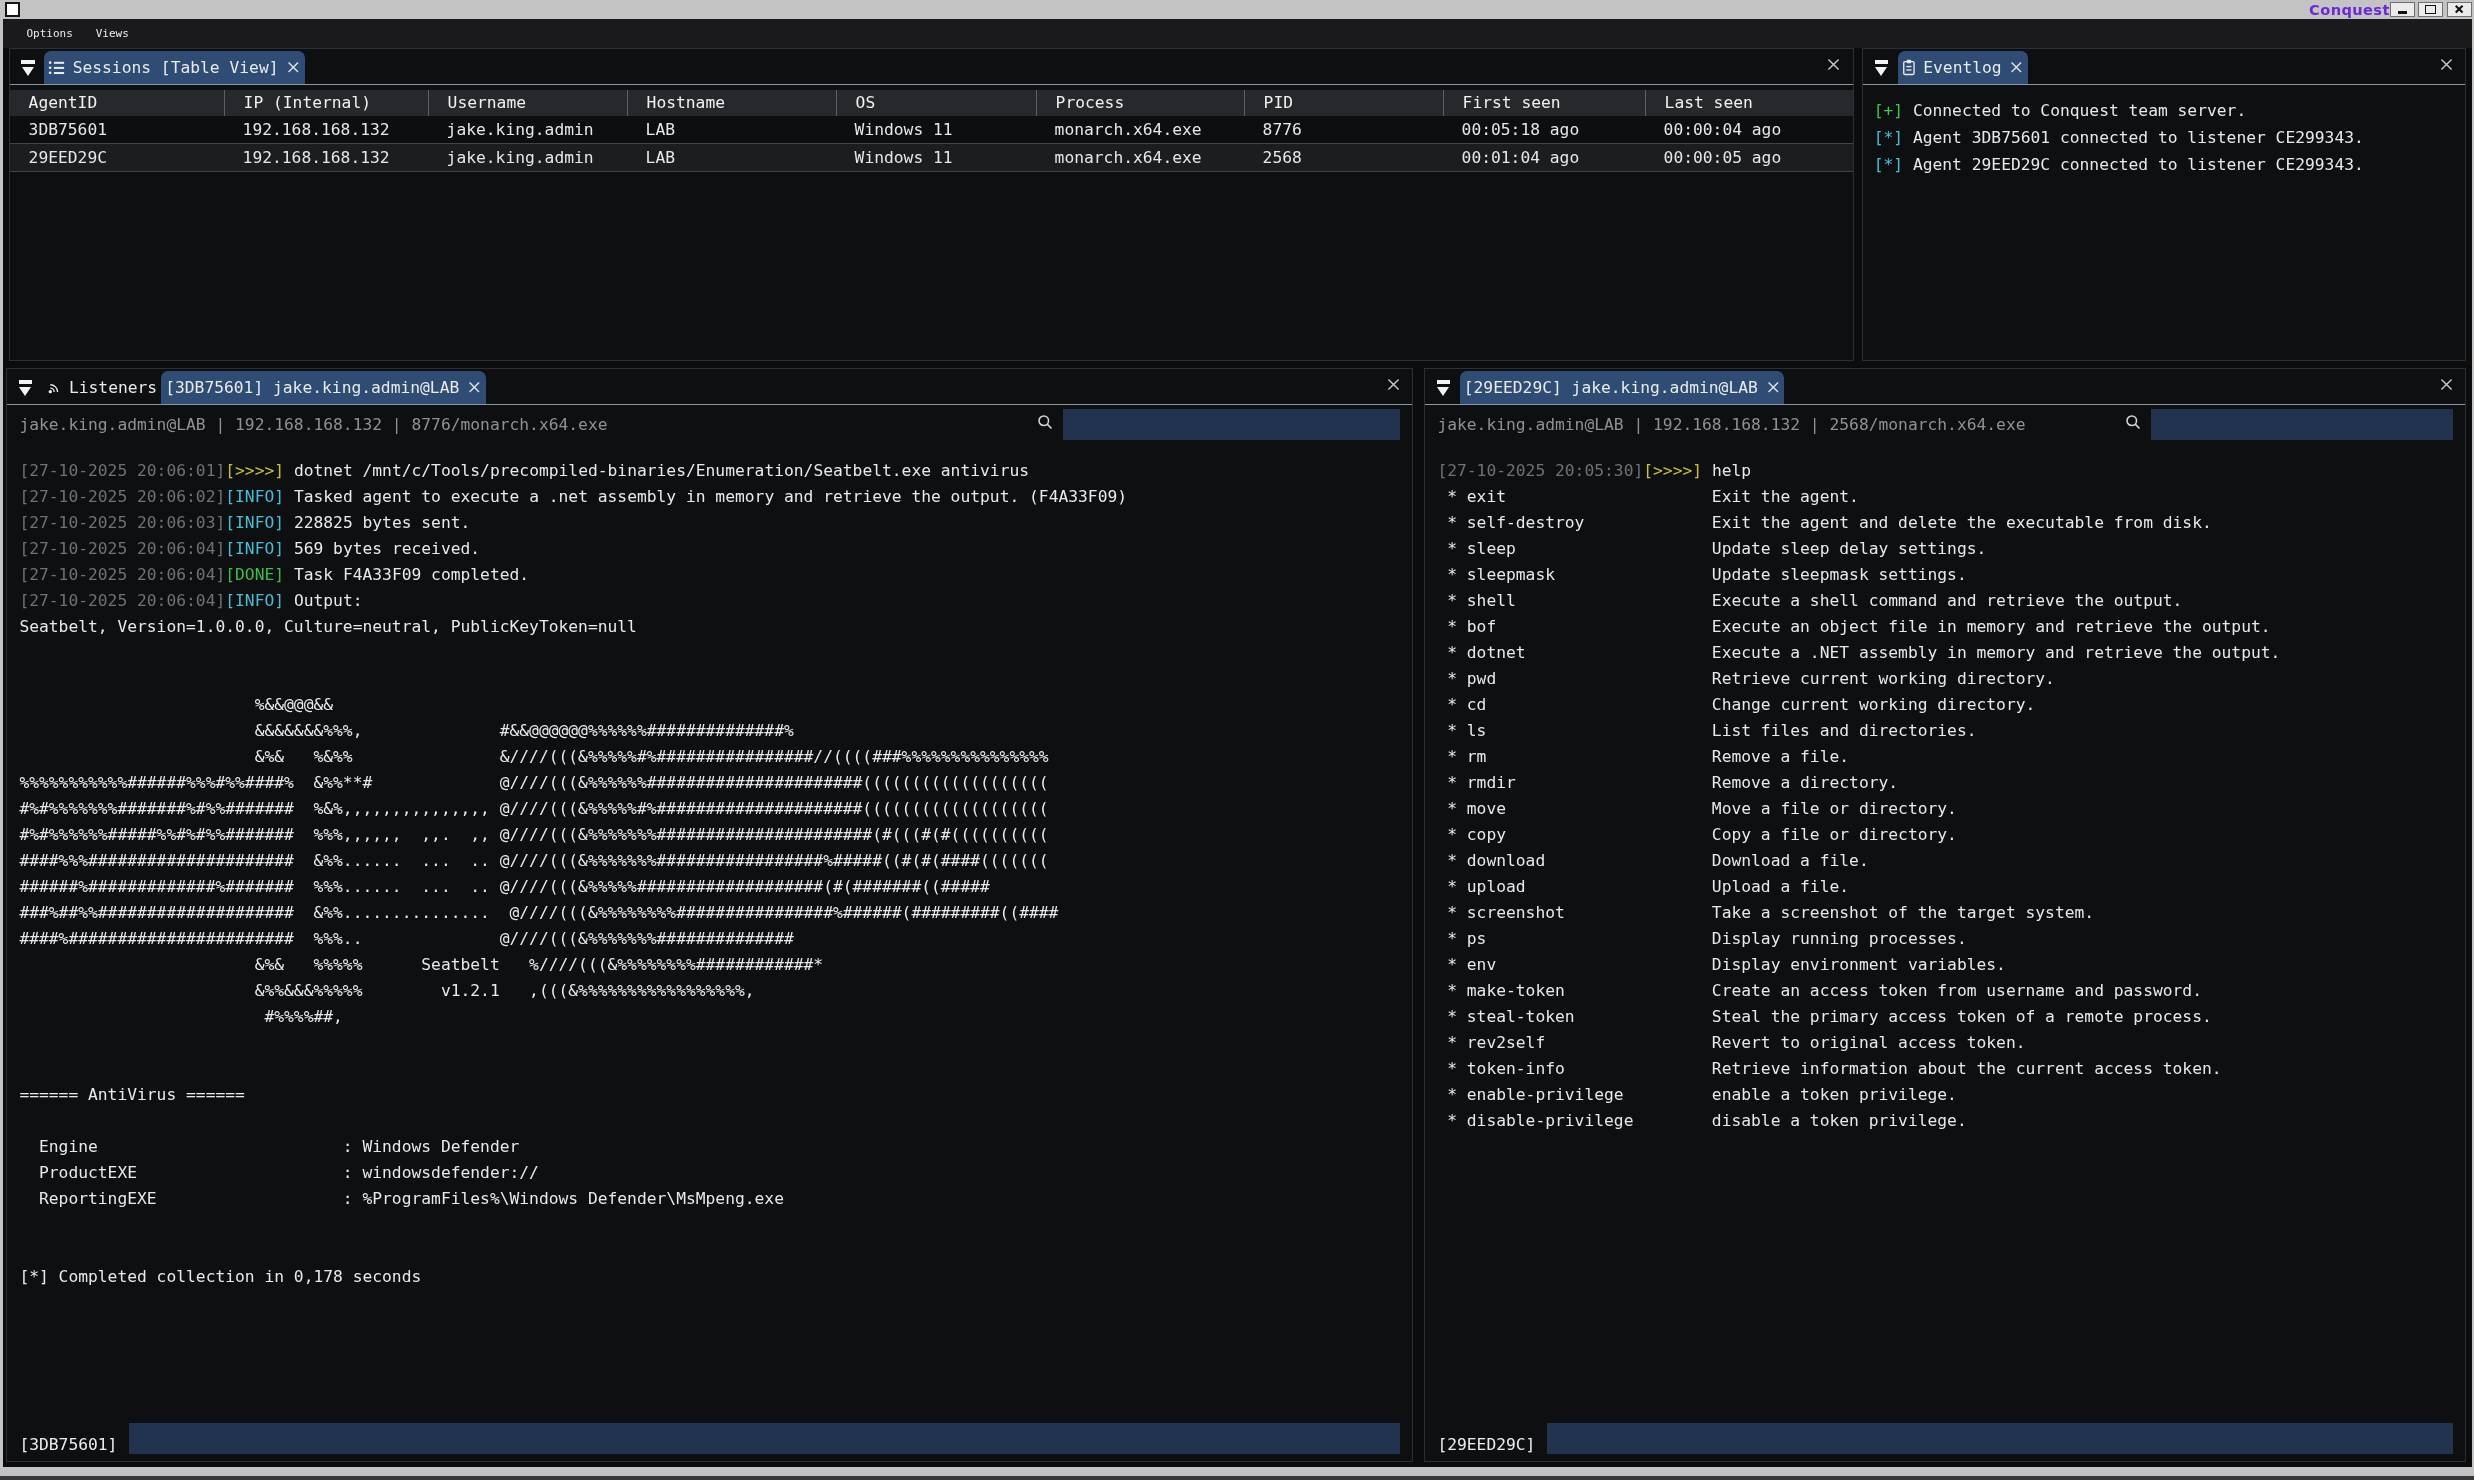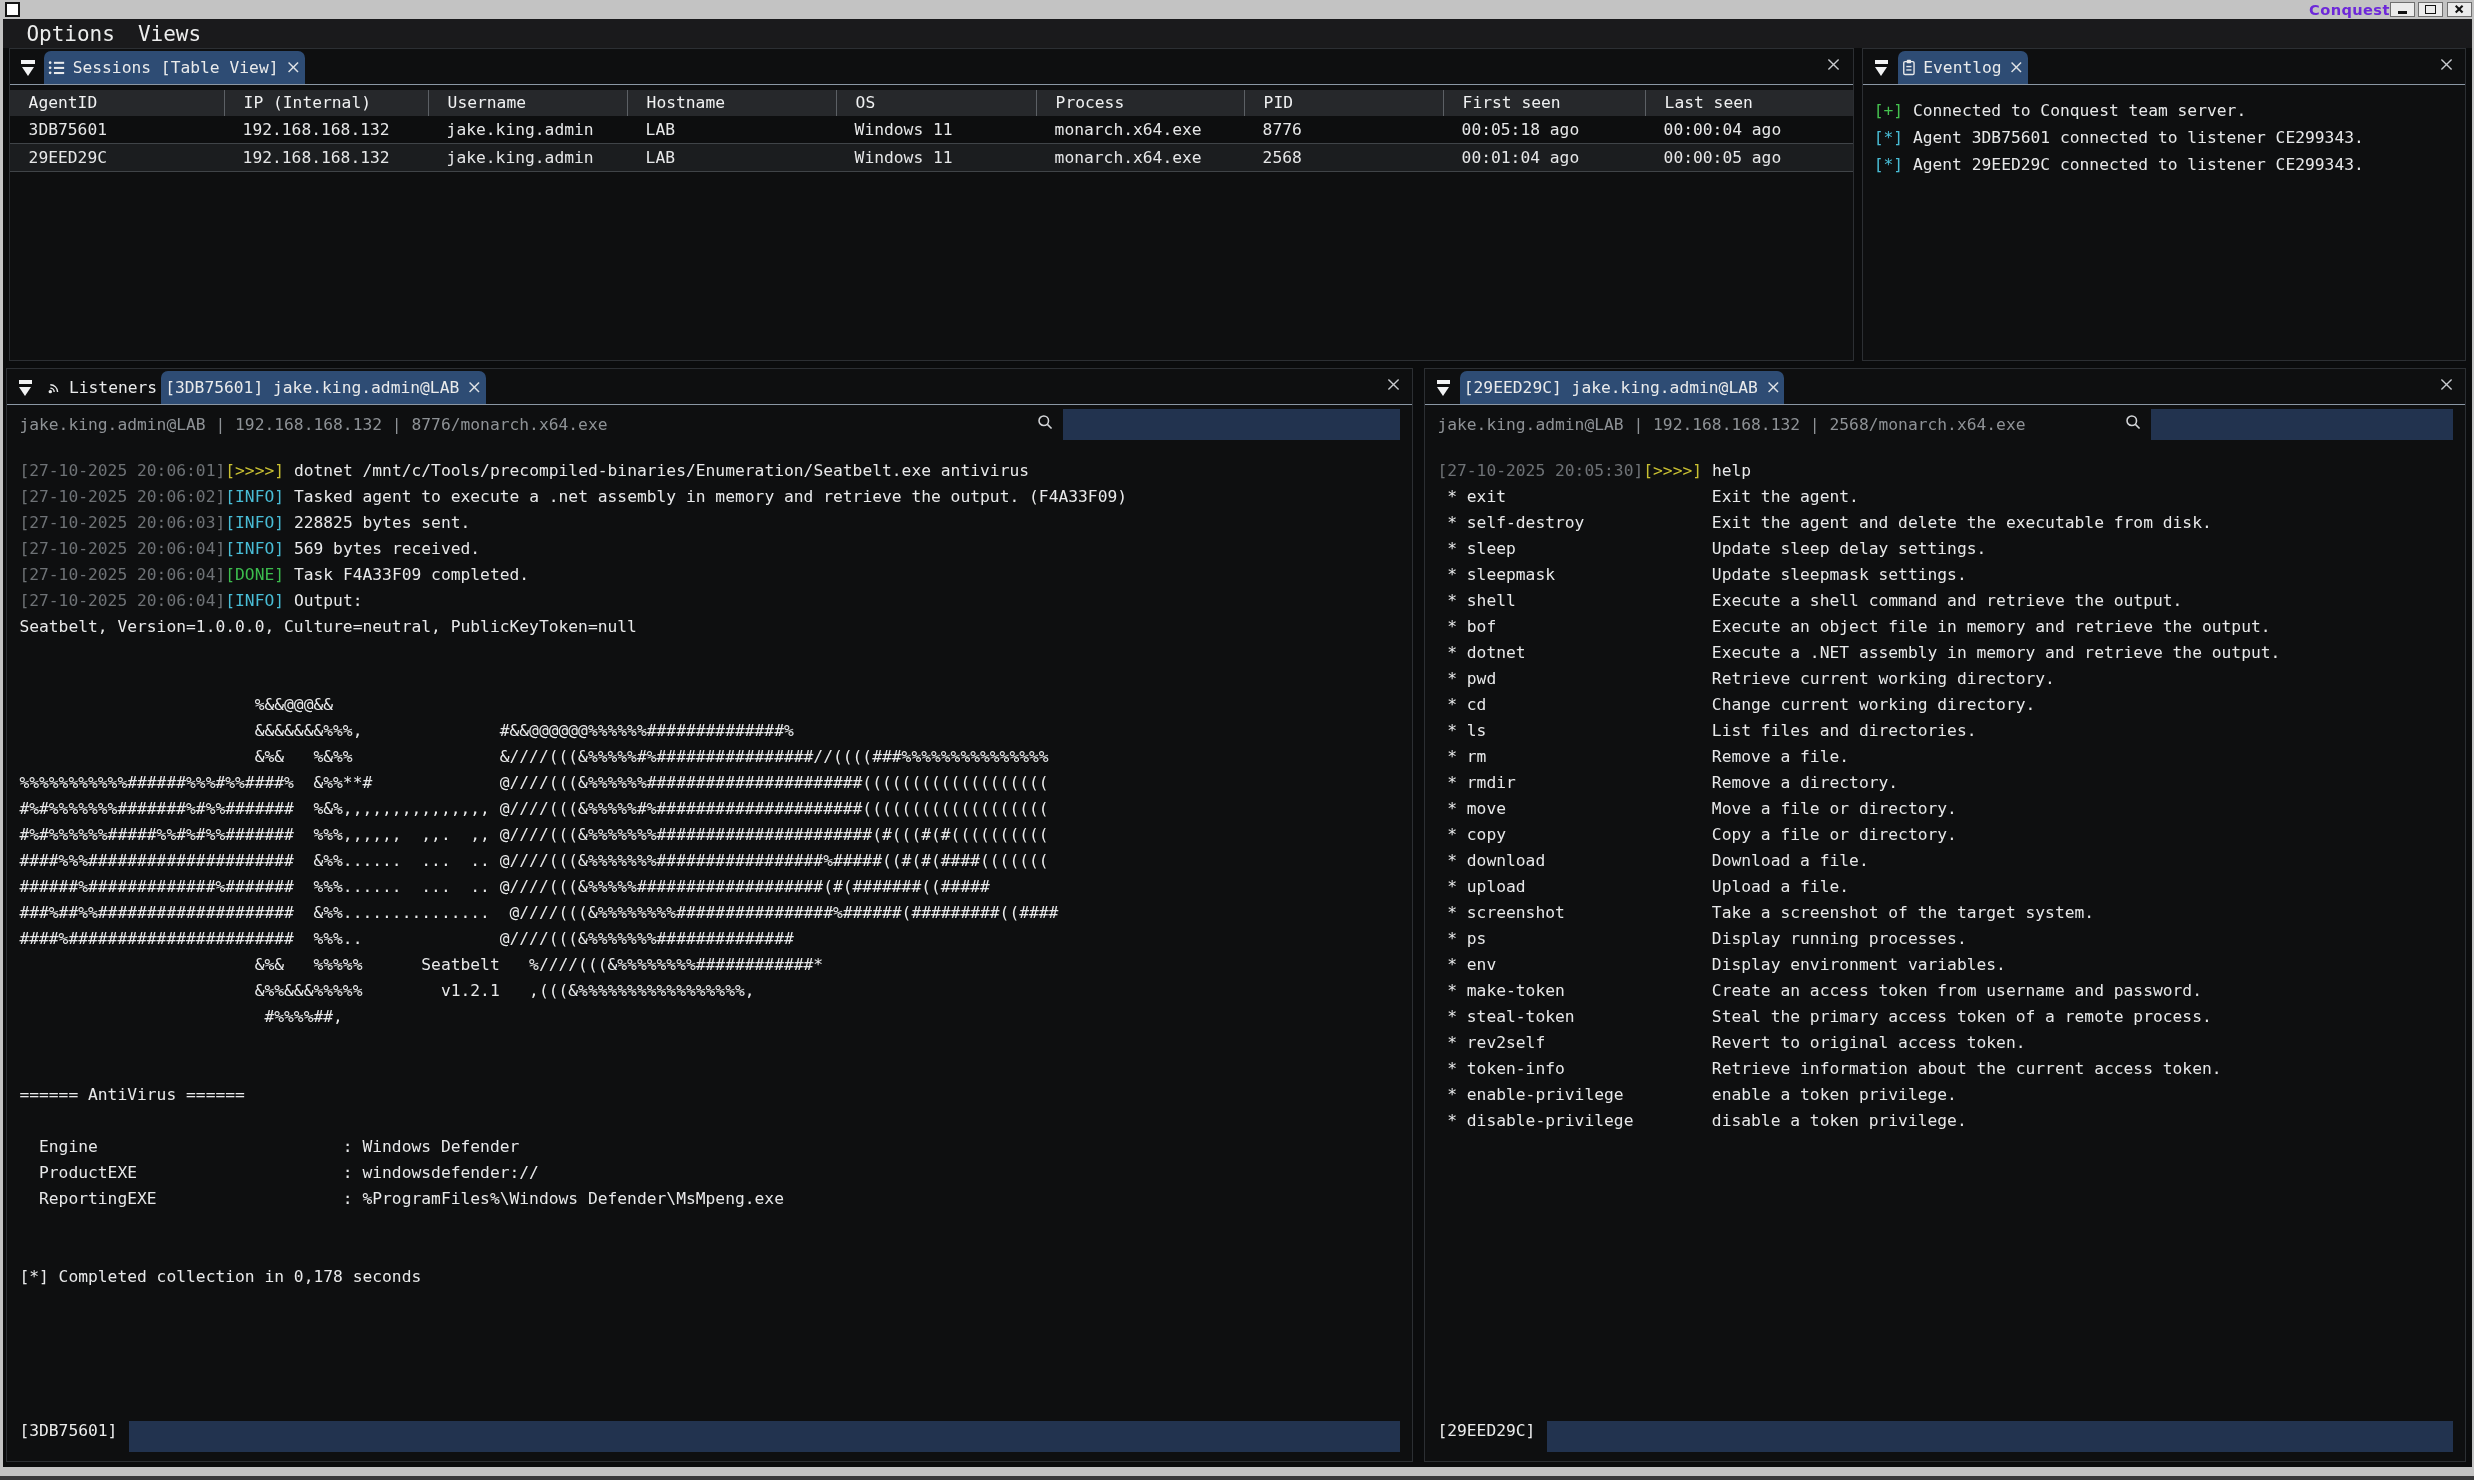--- a/index.html
+++ b/index.html
@@ -15,21 +15,21 @@
   .win-btns{display:flex;gap:3.4px;margin-right:3.4px;}
   .wbtn{width:23px;height:13.8px;background:#ebebeb;border:0.9px solid #6f6f6f;
         display:flex;align-items:center;justify-content:center;}
   .min-glyph{width:9.5px;height:2.6px;background:#111;margin-top:6px;}
   .max-glyph{width:8.6px;height:6.9px;border:1.7px solid #111;}
   
   .main{position:absolute;left:3.4px;right:3.4px;top:19px;bottom:13.8px;background:#0b0c0d;}
   .bottom-strip{position:absolute;left:0;right:0;bottom:0;height:5.2px;background:#39393b;}
   .menubar{position:absolute;left:0;top:0;width:100%;height:29px;background:#1a1a1c;
            display:flex;align-items:center;gap:23px;padding-left:23px;box-sizing:border-box;
-           color:#eceded;font-size:21px;}
+           color:#eceded;font-size:11px;}
   .menu-item{cursor:default;}
   
   .pane{position:absolute;background:#0e0f10;border:0.9px solid #2c2f33;box-sizing:border-box;overflow:hidden;}
   #sessions-pane{left:5.2px;top:29px;width:1845px;height:313px;}
   #eventlog-pane{left:1859px;top:29px;width:604px;height:313px;}
   #left-console{left:3px;top:349px;width:1407px;height:1094px;}
   #right-console{left:1421px;top:349px;width:1042px;height:1094px;}
   .tabbar{position:relative;height:36px;border-bottom:1.7px solid #8b97a4;
           display:flex;align-items:flex-end;padding-left:6.9px;box-sizing:border-box;}
   .collapse{width:15.5px;height:17px;margin:0 8.6px 6.9px 3.4px;display:flex;flex-direction:column;align-items:center;}
@@ -62,21 +62,21 @@
   
   .statusrow{height:38px;display:flex;align-items:center;padding:0 12px;box-sizing:border-box;
              color:#8e9296;font-size:16.3px;white-space:pre;}
   .statusrow .spacer{flex:1;}
   .search-input{width:337px;height:31px;background:#22334f;border:none;outline:none;
                 color:#e8e9ea;font:16.3px "DejaVu Sans Mono","Liberation Mono",monospace;
                 margin-left:8.6px;padding:0 6.9px;box-sizing:border-box;}
   .output{position:absolute;left:12px;right:5.2px;top:89px;bottom:62px;overflow:hidden;}
   .tline{font-size:16.3px;line-height:26px;white-space:pre;color:#e8e9ea;}
   .inputrow{position:absolute;left:12px;right:12px;bottom:6.9px;height:33px;
-            display:flex;align-items:flex-start;}
+            display:flex;align-items:flex-end;}
   .prompt{color:#eceded;font-size:16.3px;white-space:pre;}
   .cmd-input{flex:1;height:31px;background:#22334f;border:none;outline:none;margin-left:12px;
              color:#e8e9ea;font:16.3px "DejaVu Sans Mono","Liberation Mono",monospace;
              padding:0 6.9px;box-sizing:border-box;}
 </style>
 </head>
 <body>
 
 <div class="window">
 

